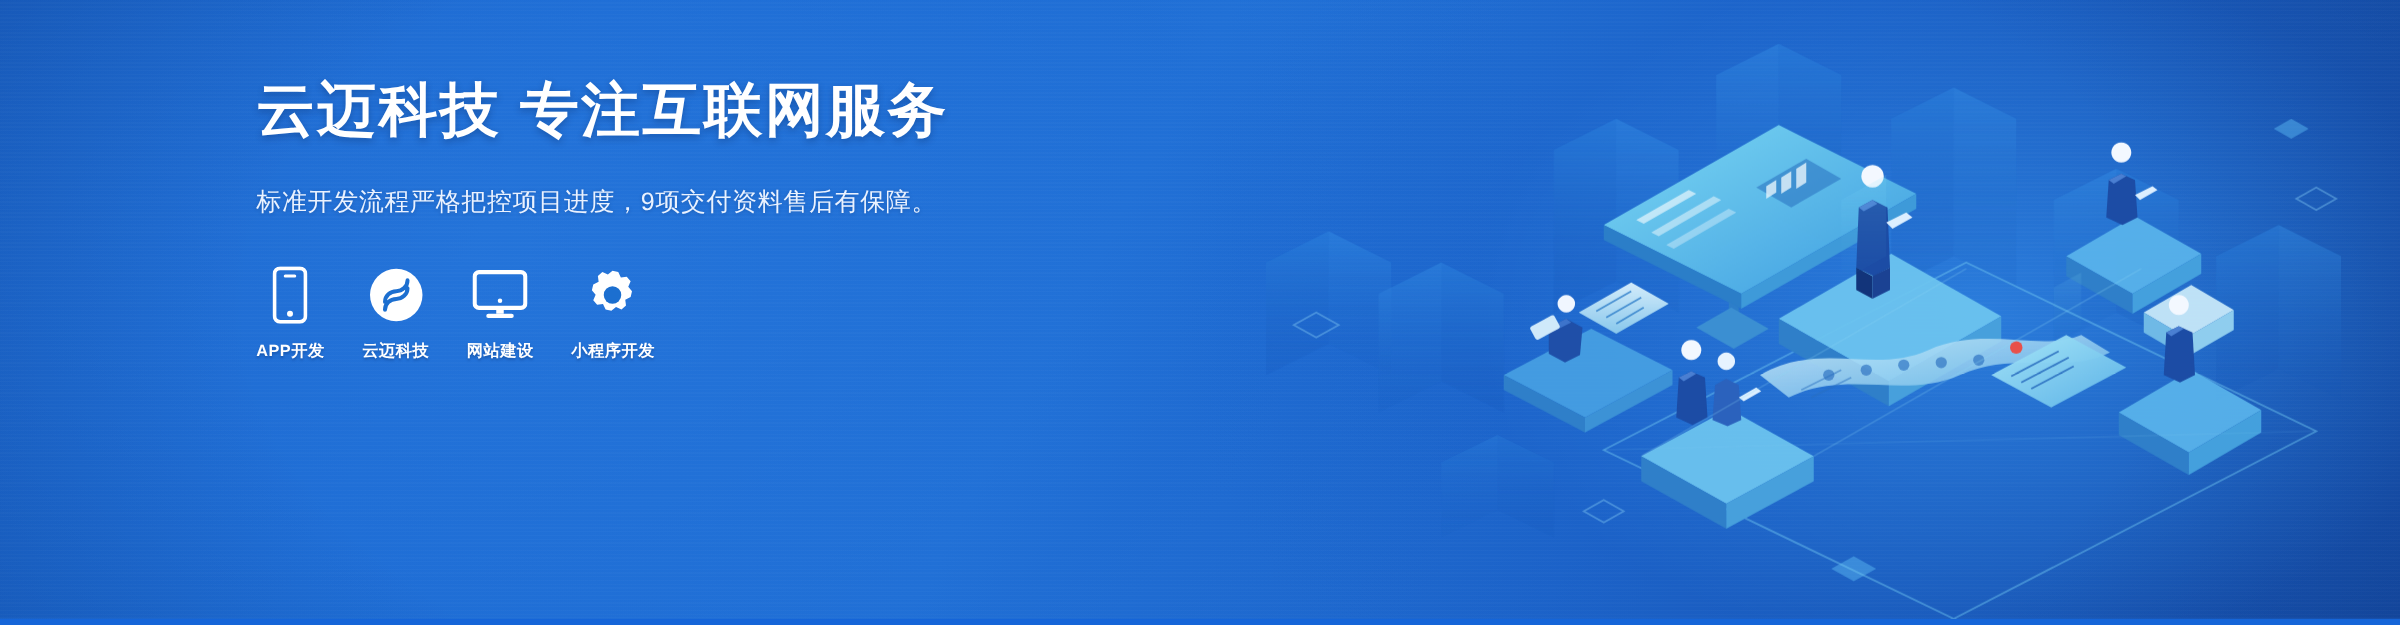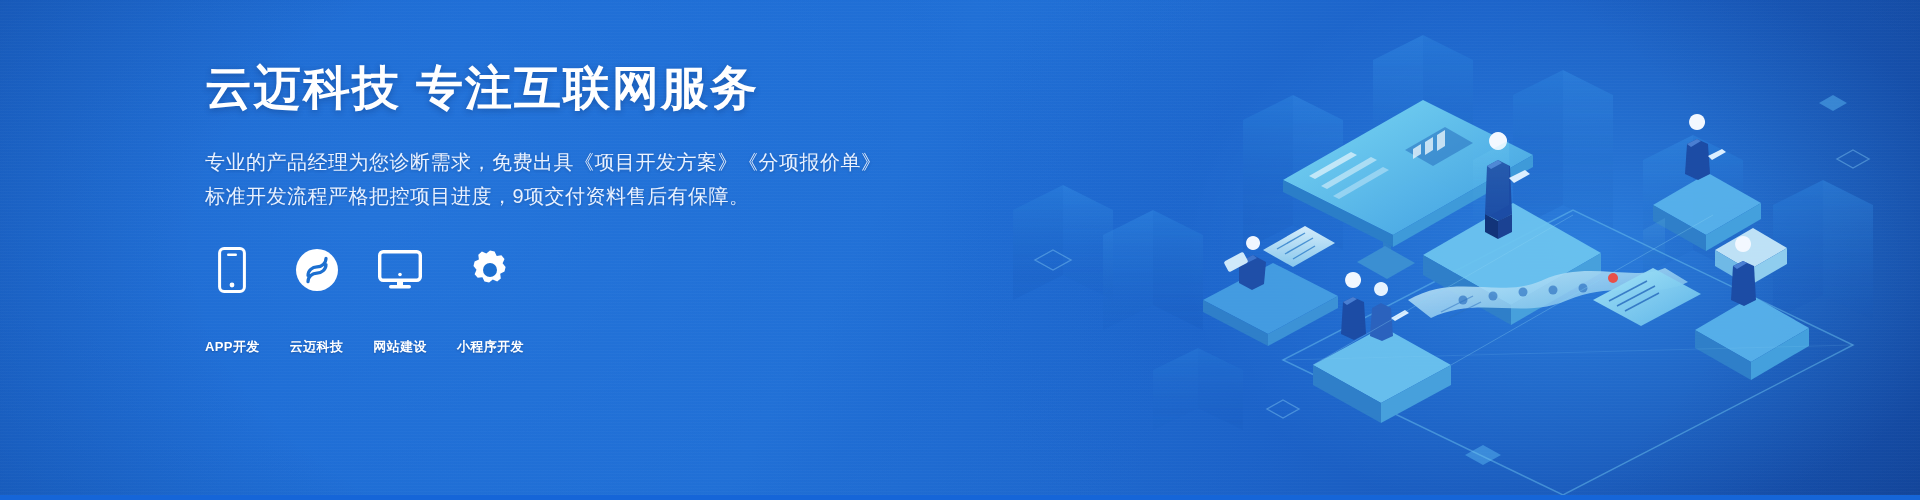--- a/index.html
+++ b/index.html
@@ -38,21 +38,21 @@
     font-size:20px;color:#eaf2ff;line-height:1.72;margin:0;white-space:nowrap;
     letter-spacing:.5px;font-weight:400;
     text-shadow:0 1px 3px rgba(4,30,80,.25);
   }
   .sub-line{display:block;}
 
   
   .services{display:flex;align-items:flex-start;margin-top:34px;}
   .svc{
     display:flex;flex-direction:column;align-items:center;
-    margin-right:30px;width:auto;gap:32px;
+    margin-right:30px;width:auto;
   }
   .svc-ico{
     height:46px;display:flex;align-items:center;justify-content:center;
     margin-bottom:13px;
   }
   .svc-ico svg{display:block;}
   .svc-label{
     font-size:13px;color:#ffffff;font-weight:bold;letter-spacing:.4px;
     white-space:nowrap;text-shadow:0 1px 2px rgba(4,30,80,.3);
   }
@@ -270,21 +270,20 @@
     </svg>
   </div>
 
   <div class="vignette"></div>
 
   <div class="content">
 
     <h1 class="headline">云迈科技 专注互联网服务</h1>
 
     <p class="sub">
-      <span class="sub-line">专业的产品经理为您诊断需求，免费出具《项目开发方案》《分项报价单》</span>
       <span class="sub-line">标准开发流程严格把控项目进度，9项交付资料售后有保障。</span>
     </p>
 
     <div class="services">
 
       <div class="svc">
         <span class="svc-ico">
           <svg width="28" height="46" viewBox="0 0 28 46">
             <rect x="1.6" y="1.6" width="24.8" height="42.8" rx="4.5" ry="4.5" fill="none" stroke="#ffffff" stroke-width="3"></rect>
             <rect x="9" y="6.5" width="10" height="2.4" rx="1.2" fill="#ffffff"></rect>

